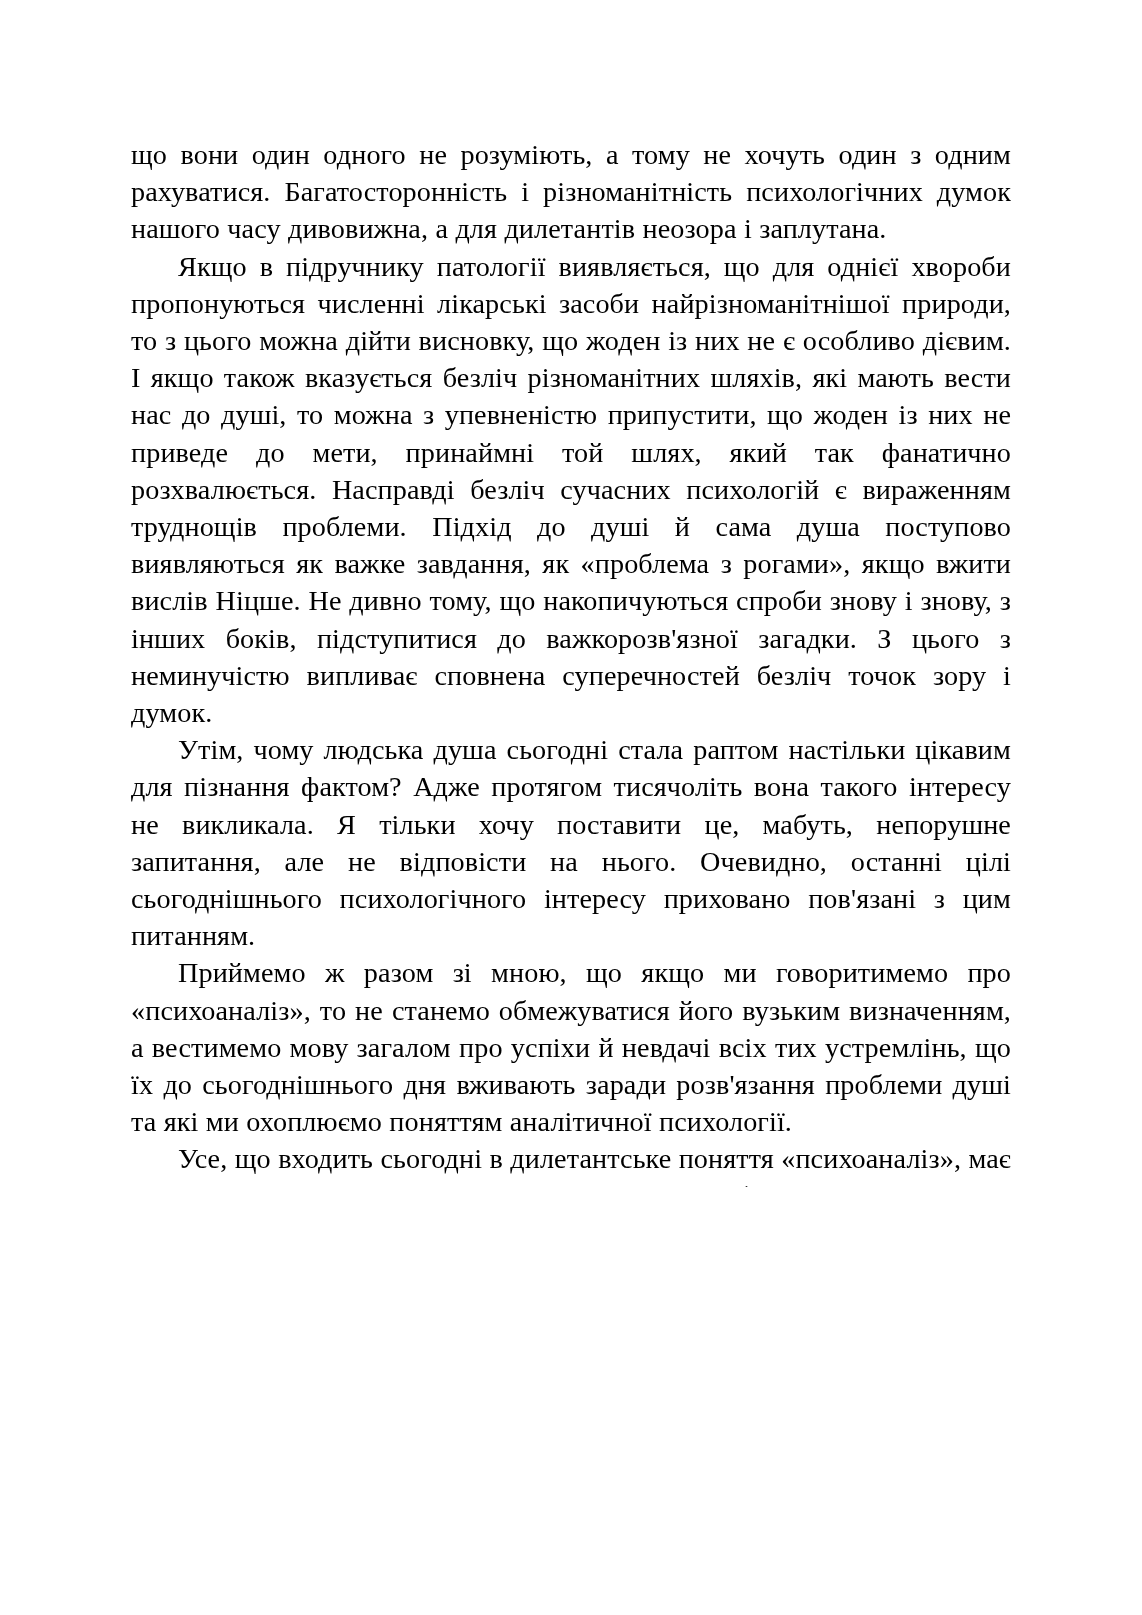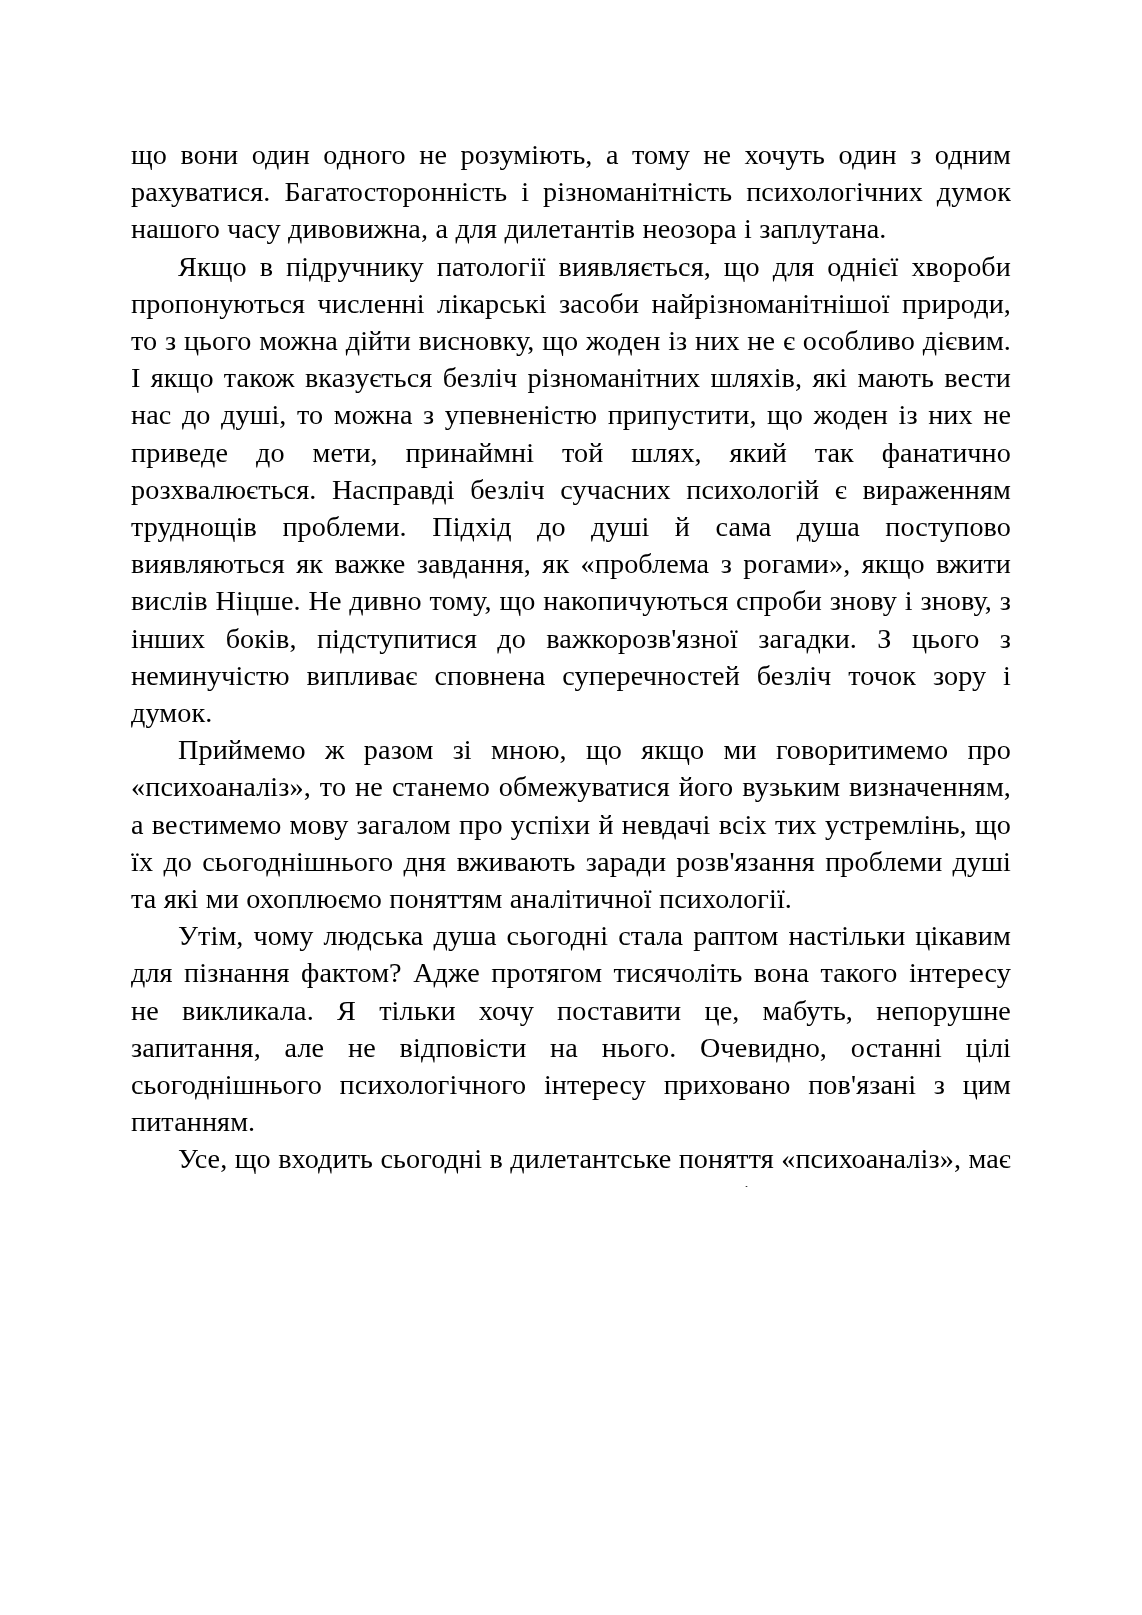--- a/index.html
+++ b/index.html
@@ -86,23 +86,23 @@
 <body>
 
 <div class="page">
 
   <div class="text-block">
 
     <p class="para no-indent">що вони один одного не розуміють, а тому не хочуть один з одним рахуватися. Багатосторонність і різноманітність психологічних думок нашого часу дивовижна, а для дилетантів неозора і заплутана.</p>
 
     <p class="para">Якщо в підручнику патології виявляється, що для однієї хвороби пропонуються численні лікарські засоби найрізноманітнішої природи, то з цього можна дійти висновку, що жоден із них не є особливо дієвим. І якщо також вказується безліч різноманітних шляхів, які мають вести нас до душі, то можна з упевненістю припустити, що жоден із них не приведе до мети, принаймні той шлях, який так фанатично розхвалюється. Насправді безліч сучасних психологій є вираженням труднощів проблеми. Підхід до душі й сама душа поступово виявляються як важке завдання, як «проблема з рогами», якщо вжити вислів Ніцше. Не дивно тому, що накопичуються спроби знову і знову, з інших боків, підступитися до важкорозв'язної загадки. З цього з неминучістю випливає сповнена суперечностей безліч точок зору і думок.</p>
 
+    <p class="para">Утім, чому людська душа сьогодні стала раптом настільки цікавим для пізнання фактом? Адже протягом тисячоліть вона такого інтересу не викликала. Я тільки хочу поставити це, мабуть, непорушне запитання, але не відповісти на нього. Очевидно, останні цілі сьогоднішнього психологічного інтересу приховано пов'язані з цим питанням.</p>
+
     <p class="para">Приймемо ж разом зі мною, що якщо ми говоритимемо про «психоаналіз», то не станемо обмежуватися його вузьким визначенням, а вестимемо мову загалом про успіхи й невдачі всіх тих устремлінь, що їх до сьогоднішнього дня вживають заради розв'язання проблеми душі та які ми охоплюємо поняттям аналітичної психології.</p>
-
-    <p class="para">Утім, чому людська душа сьогодні стала раптом настільки цікавим для пізнання фактом? Адже протягом тисячоліть вона такого інтересу не викликала. Я тільки хочу поставити це, мабуть, непорушне запитання, але не відповісти на нього. Очевидно, останні цілі сьогоднішнього психологічного інтересу приховано пов'язані з цим питанням.</p>
 
     <p class="para">Усе, що входить сьогодні в дилетантське поняття «психоаналіз», має джерелом лікарську практику, тож усе це є не більше ніж медичною психологією. Консультаційна кімната лікаря наклала на цю психологію свій відбиток, який не можна недооцінювати. Це позначається не тільки на термінології, але також і на утворенні теоретичних поглядів. Насамперед усюди</p>
 
   </div>
 
   <div class="footer">
     <span class="ornament left">❧</span><span class="page-num">6</span><span class="ornament right">❧</span>
   </div>
 
 </div>

